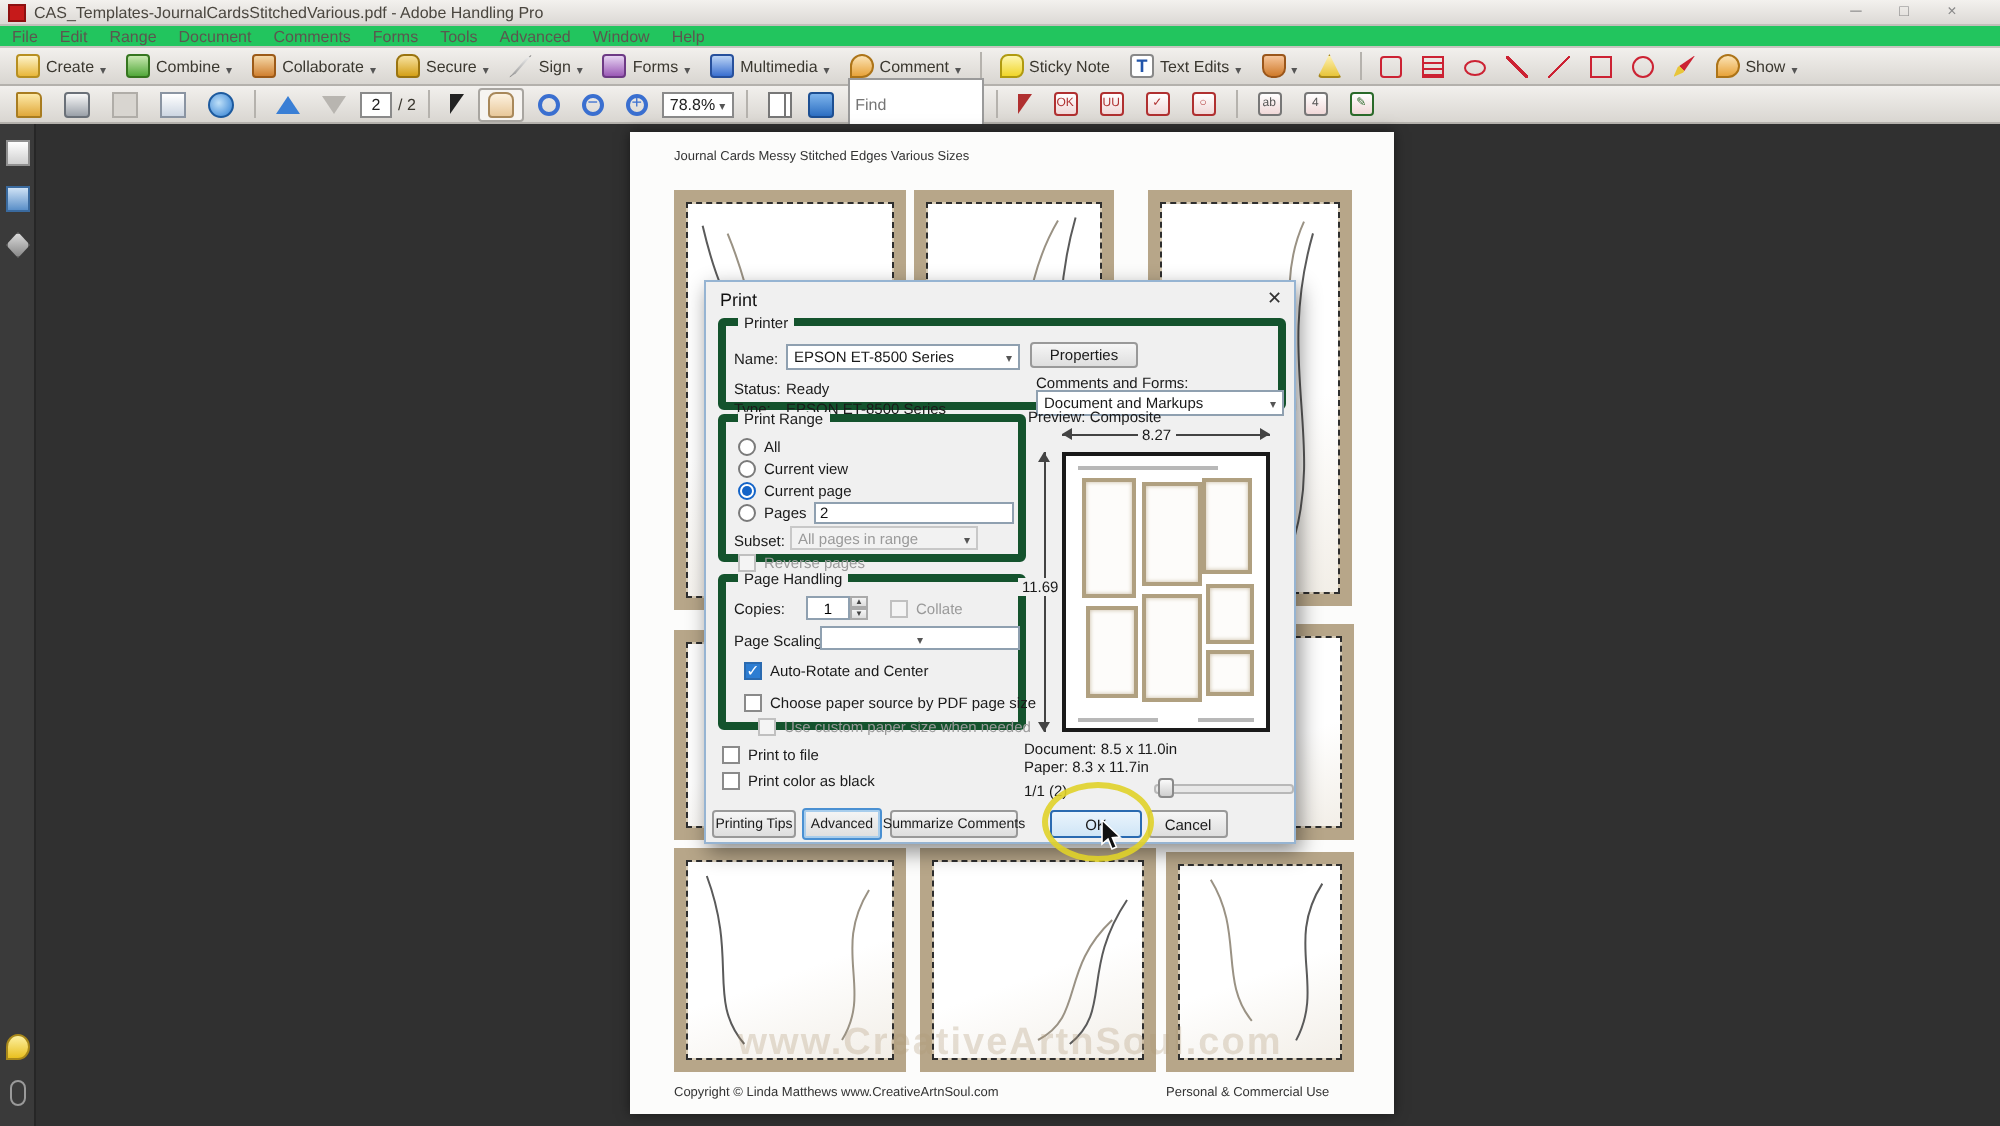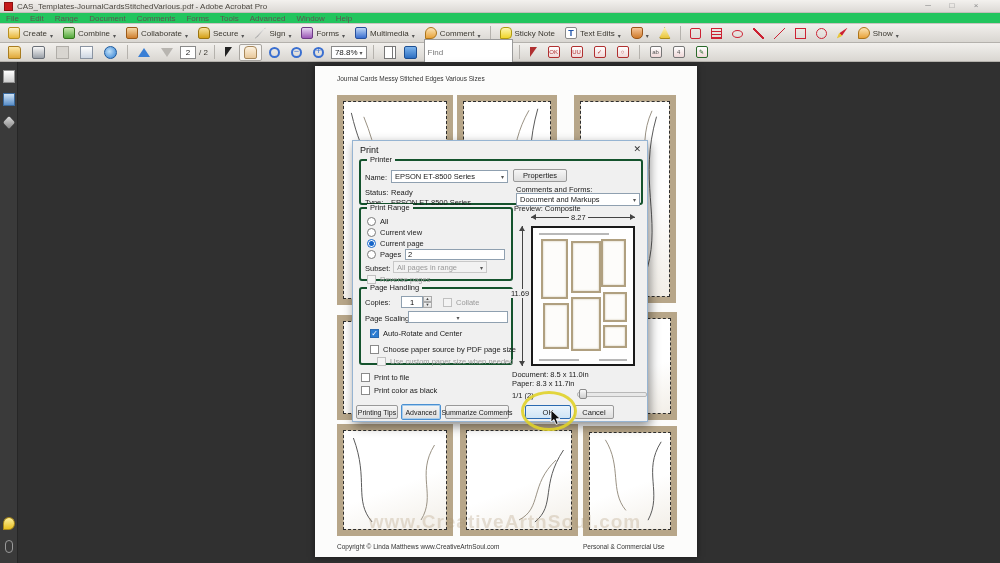--- a/index.html
+++ b/index.html
@@ -64,21 +64,21 @@
   .n-select { width:0; height:0; border-top:10px solid #222; border-right:7px solid #0000; }
   .n-hand { background:linear-gradient(#fdf2e0,#e8c89a); border:1px solid #a8885a; border-radius:4px 4px 2px 2px; }
   .n-zoomtool, .n-zoomout, .n-zoomin { border:2px solid #3a6fd0; border-radius:50%; width:11px; height:11px; position:relative; }
   .n-zoomout::after, .n-zoomin::after { position:absolute; left:0; right:0; top:-3px; text-align:center; font-size:9px; color:#3a6fd0; }
   .n-zoomout::after { content:"\2212"; } .n-zoomin::after { content:"+"; }
   .n-pagelayout { background:#fff; border:1px solid #777; box-shadow:3px 0 0 -1px #fff, 3px 0 0 0 #777; width:9px; }
   .n-fitpage { background:linear-gradient(#7db4ec,#2d6fc2); border:1px solid #1d4f92; border-radius:2px; }
   .pgbox { width:16px; height:13px; background:#fff; border:1px solid #8a8a8a; font-size:8px; text-align:center; color:#222; padding:0; }
   .pgtot { font-size:8px; color:#3a372f; }
   .zoombox { display:flex; align-items:center; gap:2px; background:#fff; border:1px solid #8a8a8a; height:13px; padding:0 3px; font-size:8px; color:#222; }
-  .findbox { width:89px; height:13px; border:1px solid #9a9a9a; font-size:8px; padding:12px 3px; color:#666; background:#fff; }
+  .findbox { width:68px; height:13px; border:1px solid #9a9a9a; font-size:8px; padding:12px 3px; color:#666; background:#fff; }
   .fi { width:12px; height:12px; border:1px solid #b03030; border-radius:2px; background:linear-gradient(#fff,#f0d8d8); flex:none; font-size:6px; color:#b03030; text-align:center; line-height:11px; }
 
   
   .main { position:absolute; left:0; top:62px; width:1000px; height:501px; background:#303030; }
   .sidebar { position:absolute; left:0; top:0; width:18px; height:501px; background:#3a3a3a; border-right:1px solid #262626; }
   .si { position:absolute; left:3px; width:12px; height:13px; }
   .si-pages { top:8px; background:linear-gradient(#fff,#cfcfcf); border:1px solid #909090; }
   .si-bookmarks { top:31px; background:linear-gradient(#cfe2f5,#5a8fc8); border:1px solid #3a6a9e; }
   .si-layers { top:54px; background:linear-gradient(#d8d8d8,#8a8a8a); border:1px solid #6a6a6a; clip-path:polygon(50% 0,100% 50%,50% 100%,0 50%); }
   .si-comments { top:455px; background:linear-gradient(#fdf0a0,#e8c020); border:1px solid #a8881a; border-radius:50% 50% 50% 0; }
@@ -95,21 +95,21 @@
   .threads { position:absolute; left:0; top:0; width:100%; height:100%; }
   .threads path { fill:none; stroke:#5a5a5a; stroke-width:1; vector-effect:non-scaling-stroke; }
   .threads .t2 { stroke:#9a9284; }
   .card:nth-of-type(odd) .threads { transform:scaleX(-1); }
 
   
   .dlg { position:absolute; left:352px; top:78px; width:296px; height:282px; background:#f0f0f0;
     border:1px solid #96b4d2; box-shadow:2px 4px 10px rgba(0,0,0,.45); font-size:8px; color:#1a1a1a; }
   .dlg-title { position:absolute; left:7px; top:4px; font-size:9px; color:#111; }
   .dlg-close { position:absolute; right:6px; top:3px; font-size:9px; color:#333; }
-  .group { position:absolute; border:2px solid #14532d; border-radius:3px; }
+  .group { position:absolute; border:4px solid #14532d; border-radius:3px; }
   .legend { position:absolute; top:-5px; left:6px; background:#f0f0f0; padding:0 3px; font-size:7.5px; color:#1a1a1a; line-height:1; }
   .flabel { position:absolute; font-size:7.5px; color:#1a1a1a; white-space:nowrap; }
   .dis { color:#9a9a9a !important; }
   .combo { position:absolute; height:13px; background:#fff; border:1px solid #8fa0b0; display:flex; align-items:center; justify-content:space-between; padding:0 3px; font-size:7.5px; }
   .combo .cv { overflow:hidden; white-space:nowrap; }
   .combo.disabled { background:#f2f2f2; border-color:#c8c8c8; color:#9a9a9a; }
   .tinput { position:absolute; height:11px; background:#fff; border:1px solid #8fa0b0; font-size:7.5px; padding:0 2px; color:#111; }
   .wbtn { position:absolute; background:linear-gradient(#f6f6f6,#dedede); border:1px solid #999; border-radius:2px; display:flex; align-items:center; justify-content:center; font-size:7.5px; color:#1a1a1a; white-space:nowrap; }
   .wbtn.hl { border-color:#4a90d2; box-shadow:0 0 0 1px #a8cdec inset; }
   .wbtn.def { background:linear-gradient(#eaf4fc,#cfe5f6); border-color:#2a6ab0; }
@@ -142,21 +142,21 @@
   .okring { position:absolute; border:3px solid #e0d229; border-radius:50%; opacity:.9; pointer-events:none; }
   .cursor { position:absolute; pointer-events:none; }
 </style>
 </head>
 <body>
 
 <div class="app">
 
   <div class="titlebar">
     <span class="acro-ico"></span>
-    <span class="wtitle">CAS_Templates-JournalCardsStitchedVarious.pdf - Adobe Acrobat Pro</span>
+    <span class="wtitle">CAS_Templates-JournalCardsStitchedVarious.pdf - Adobe Handling Pro</span>
     <span class="wc wc-min"></span>
     <span class="wc wc-max"></span>
     <span class="wc wc-close"></span>
   </div>
 
   <div class="menubar">
     <span>File</span>
     <span>Edit</span>
     <span>Range</span>
     <span>Document</span>

